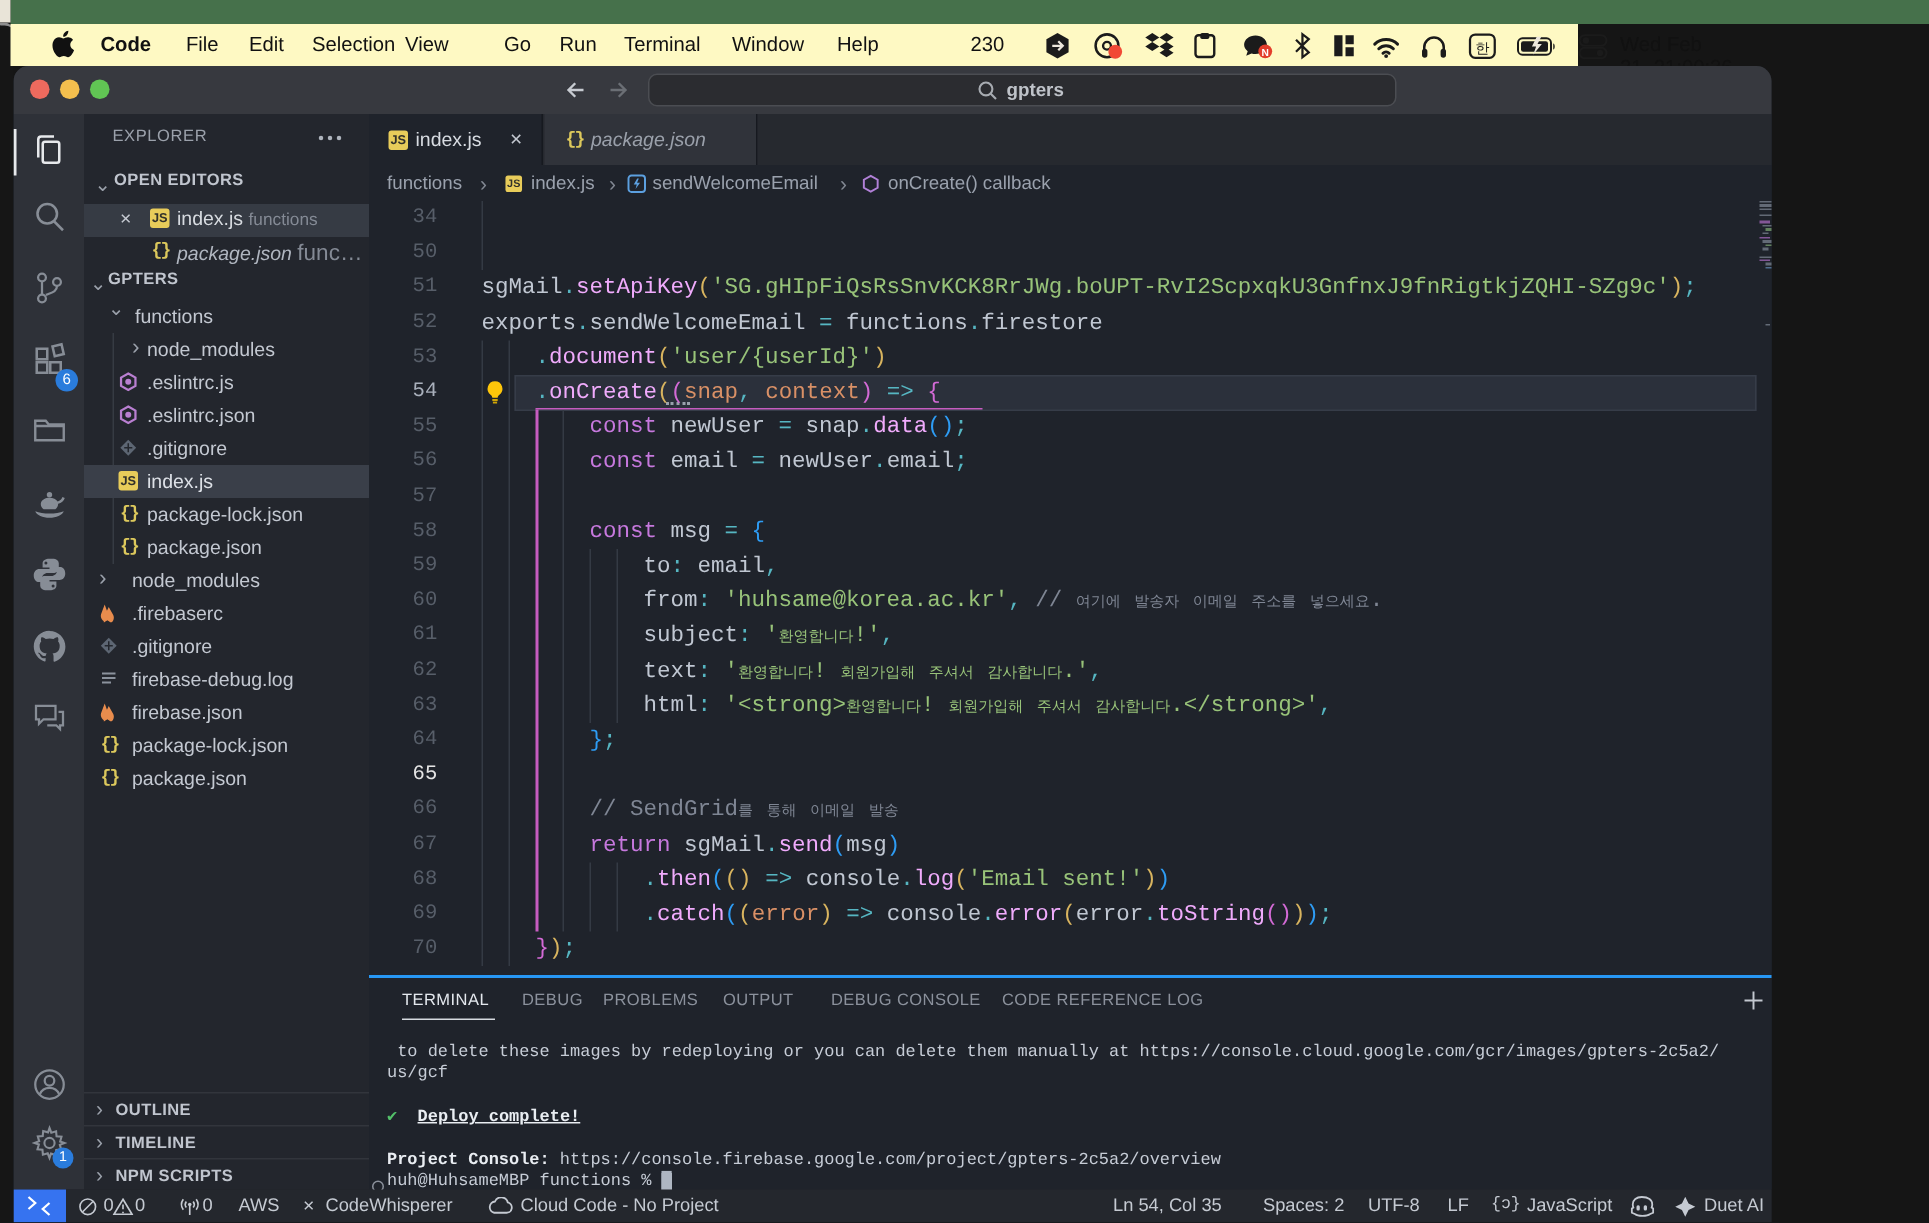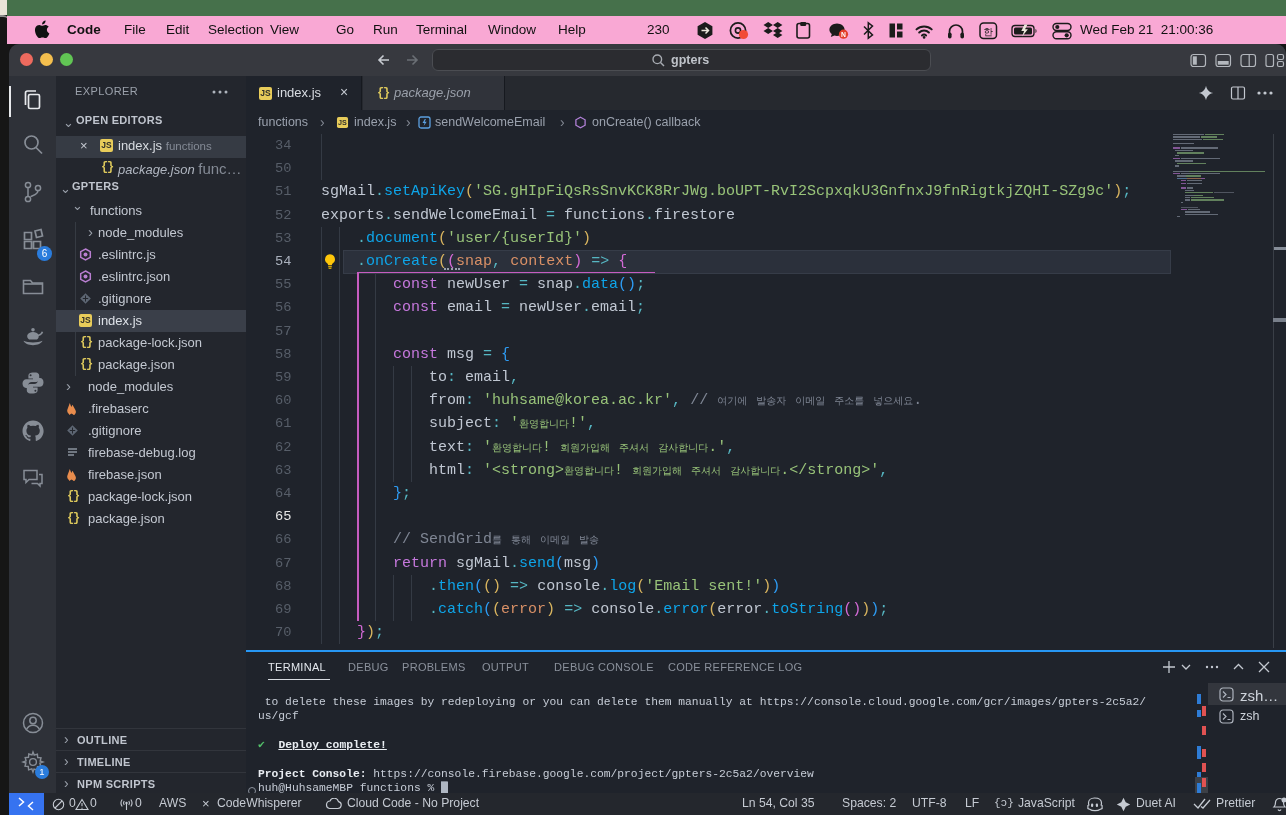--- a/index.html
+++ b/index.html
@@ -5,25 +5,25 @@
   * { margin:0; padding:0; box-sizing:border-box; }
   html,body { width:1286px; height:815px; overflow:hidden; background:#151515; }
   body { font-family:"Liberation Sans", sans-serif; position:relative; }
   .abs { position:absolute; }
   .mono { font-family:"Liberation Mono", monospace; }
 
   
   #wall { left:7px; top:0; width:1279px; height:16px; background:#46714b; }
   #cornerlight { left:0; top:0; width:7px; height:15px; background:#e9e4d8; }
   #bgwin { left:0; top:15px; width:9px; height:800px; background:#161616; border-top:2px solid #8e8e8e; border-radius:0 6px 0 0; }
-  #menubar { left:7px; top:16px; width:1279px; height:28px; background:#f9a8d4; color:#111; font-size:13.5px; }
+  #menubar { left:7px; top:16px; width:1045px; height:28px; background:#fef9c3; color:#111; font-size:13.5px; }
   #menubar .mi { position:absolute; top:6px; }
 
   
-  #win { left:9px; top:44px; width:1277px; height:771px; background:#1f232b; border-radius:10px 10px 0 0; overflow:hidden; }
+  #win { left:9px; top:44px; width:1172px; height:771px; background:#1f232b; border-radius:10px 10px 0 0; overflow:hidden; }
   #titlebar { left:0; top:0; width:1277px; height:32px; background:#37393f; }
   .tl { position:absolute; top:9px; width:13px; height:13px; border-radius:50%; }
   #searchbox { left:423px; top:5px; width:499px; height:22px; background:#2b2c30; border:1px solid #4b4d52; border-radius:6px; color:#bfc3c9; font-size:12.5px; }
 
   #activity { left:0; top:32px; width:47px; height:717px; background:#2e3138; }
   #sidebar { left:47px; top:32px; width:190px; height:717px; background:#23262d; color:#b7bdc8; font-size:13px; }
   #editorarea { left:237px; top:32px; width:1040px; height:717px; background:#1f232b; }
 
   #tabbar { left:0; top:0; width:1040px; height:34px; background:#26292f; }
   #breadcrumbs { left:0; top:34px; width:1040px; height:24px; background:#1f232b; color:#9aa1ad; font-size:12.5px; }
@@ -40,21 +40,21 @@
   .jsicon { position:absolute; width:13px; height:13px; background:#e8cc5a; color:#32312a; font-size:8.5px; font-weight:bold; text-align:center; line-height:13px; border-radius:2px; font-family:"Liberation Sans"; }
   .bricon { position:absolute; color:#dcc85c; font-size:12px; font-weight:bold; letter-spacing:-1px; font-family:"Liberation Mono"; }
   .sech { position:absolute; left:8px; top:2px; color:#9ba1ab; font-size:14px; }
   .sect { position:absolute; left:21px; top:5px; font-size:11px; font-weight:bold; letter-spacing:.3px; color:#c0c5ce; }
 
   .bsep { top:4px; color:#828893; font-size:14px; }
   #breadcrumbs span { white-space:nowrap; }
   .ln { left:0; width:45.5px; text-align:right; font-family:"Liberation Mono",monospace; font-size:13.7px; line-height:23.2px; height:23.2px; }
   .cl { left:75px; white-space:pre; font-size:15px; line-height:23.2px; height:23.2px; color:#c0c7d2; }
   .cl i { font-style:normal; }
-  i.k { color:#c678dd; } i.f { color:#0ea5e9; } i.s { color:#98c379; }
+  i.k { color:#c678dd; } i.f { color:#f0abfc; } i.s { color:#98c379; }
   i.o { color:#56b6c2; } i.p { color:#d99066; } i.c { color:#7f8694; }
   i.g { color:#d8b45f; } .kr { font-size:10px; }  i.m { color:#d36ad6; } i.u { color:#2e9cf4; }
 
   .ptab { top:9px; font-size:11px; letter-spacing:.3px; color:#8b919c; }
   .term { font-size:11.3px; line-height:14.4px; white-space:pre; }
   
   .tdec { position:absolute; width:3.5px; }
 </style>
 </head>
 <body>

